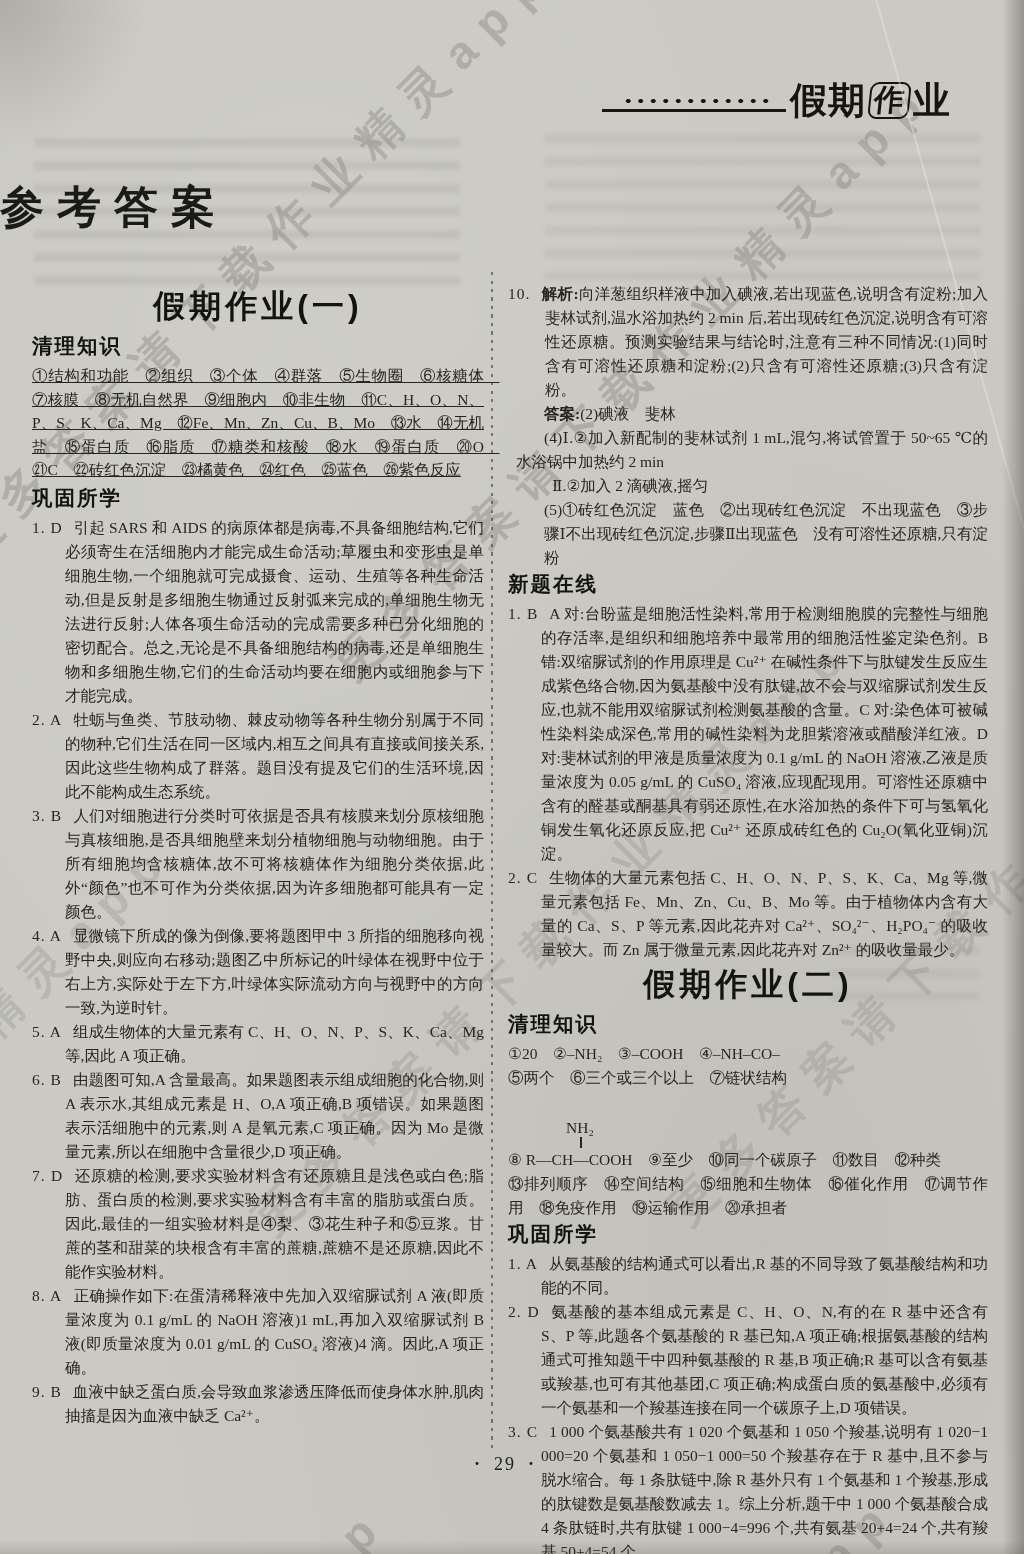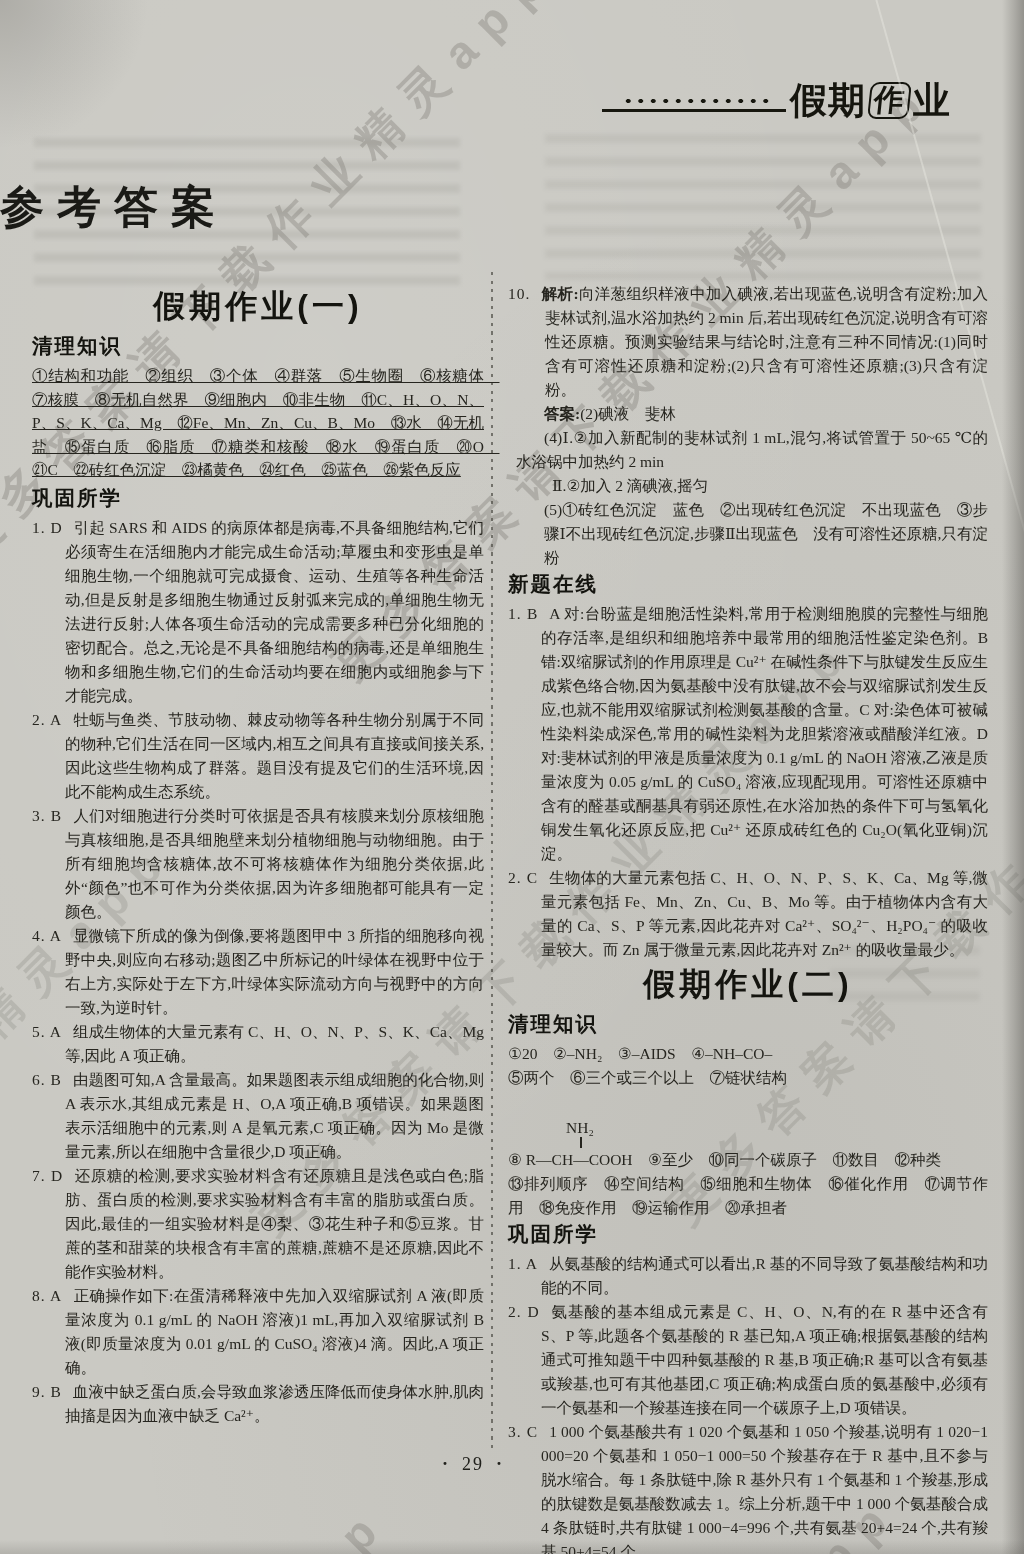--- a/index.html
+++ b/index.html
@@ -43,21 +43,21 @@
   .marker{font-family:"Liberation Serif","DejaVu Serif",serif;margin-right:11px;letter-spacing:1px;}
   .inline-label{font-family:Liberation Serif, serif;font-weight:bold;}
   .ans-line{text-align:justify;}
   .pad36{padding-left:36px;}
   .indent-first{padding-left:8px;text-indent:28px;}
   .indent-more{padding-left:44px;}
   .formula-nh2{margin-left:58px;line-height:19px;margin-top:28px;}
   .formula-bond{margin-left:72px;height:11px;border-left:2px solid #26251f;width:0;}
   .kline{text-align:justify;}
   
-  .page-num{position:absolute;left:398px;top:1454px;width:150px;text-align:center;
+  .page-num{position:absolute;left:398px;top:1454px;width:150px;text-align:right;
     font-size:18px;color:#20201b;letter-spacing:2px;}
   .page-num .dot{font-weight:bold;margin:0 12px;}
   
   .wm{position:absolute;font-family:"Liberation Sans","DejaVu Sans",sans-serif;font-weight:bold;
     font-size:46px;letter-spacing:17px;color:rgba(116,113,105,.32);white-space:nowrap;
     transform-origin:0 0;transform:rotate(-45deg);pointer-events:none;}
   .wm.light{color:rgba(116,113,105,.22);}
   
   .bleed{position:absolute;filter:blur(2px);pointer-events:none;
     background:repeating-linear-gradient(180deg,rgba(122,120,113,.34) 0 9px,rgba(0,0,0,0) 9px 23px);}
@@ -134,21 +134,21 @@
     <div class="ans-line indent-first">(4)Ⅰ.②加入新配制的斐林试剂 1 mL,混匀,将试管置于 50~65 ℃的水浴锅中加热约 2 min</div>
     <div class="ans-line indent-more">Ⅱ.②加入 2 滴碘液,摇匀</div>
     <div class="ans-line pad36">(5)①砖红色沉淀　蓝色　②出现砖红色沉淀　不出现蓝色　③步骤Ⅰ不出现砖红色沉淀,步骤Ⅱ出现蓝色　没有可溶性还原糖,只有淀粉</div>
 
     <h3 class="sub">新题在线</h3>
     <div class="hang"><span class="marker">1. B</span><span>A 对:台盼蓝是细胞活性染料,常用于检测细胞膜的完整性与细胞的存活率,是组织和细胞培养中最常用的细胞活性鉴定染色剂。B 错:双缩脲试剂的作用原理是 Cu²⁺ 在碱性条件下与肽键发生反应生成紫色络合物,因为氨基酸中没有肽键,故不会与双缩脲试剂发生反应,也就不能用双缩脲试剂检测氨基酸的含量。C 对:染色体可被碱性染料染成深色,常用的碱性染料为龙胆紫溶液或醋酸洋红液。D 对:斐林试剂的甲液是质量浓度为 0.1 g/mL 的 NaOH 溶液,乙液是质量浓度为 0.05 g/mL 的 CuSO₄ 溶液,应现配现用。可溶性还原糖中含有的醛基或酮基具有弱还原性,在水浴加热的条件下可与氢氧化铜发生氧化还原反应,把 Cu²⁺ 还原成砖红色的 Cu₂O(氧化亚铜)沉淀。</span></div>
     <div class="hang"><span class="marker">2. C</span><span>生物体的大量元素包括 C、H、O、N、P、S、K、Ca、Mg 等,微量元素包括 Fe、Mn、Zn、Cu、B、Mo 等。由于植物体内含有大量的 Ca、S、P 等元素,因此花卉对 Ca²⁺、SO₄²⁻、H₂PO₄⁻ 的吸收量较大。而 Zn 属于微量元素,因此花卉对 Zn²⁺ 的吸收量最少。</span></div>
 
     <h2 class="sec">假期作业(二)</h2>
     <h3 class="sub">清理知识</h3>
-    <div class="kline">①20　②–NH₂　③–AIDS　④–NH–CO–</div>
+    <div class="kline">①20　②–NH₂　③–COOH　④–NH–CO–</div>
     <div class="kline">⑤两个　⑥三个或三个以上　⑦链状结构</div>
     <div class="formula-nh2">NH₂</div>
     <div class="formula-bond"></div>
     <div class="kline">⑧ R—CH—COOH　⑨至少　⑩同一个碳原子　⑪数目　⑫种类</div>
     <div class="kline">⑬排列顺序　⑭空间结构　⑮细胞和生物体　⑯催化作用　⑰调节作用　⑱免疫作用　⑲运输作用　⑳承担者</div>
 
     <h3 class="sub">巩固所学</h3>
     <div class="hang"><span class="marker">1. A</span><span>从氨基酸的结构通式可以看出,R 基的不同导致了氨基酸结构和功能的不同。</span></div>
     <div class="hang"><span class="marker">2. D</span><span>氨基酸的基本组成元素是 C、H、O、N,有的在 R 基中还含有 S、P 等,此题各个氨基酸的 R 基已知,A 项正确;根据氨基酸的结构通式可推知题干中四种氨基酸的 R 基,B 项正确;R 基可以含有氨基或羧基,也可有其他基团,C 项正确;构成蛋白质的氨基酸中,必须有一个氨基和一个羧基连接在同一个碳原子上,D 项错误。</span></div>
     <div class="hang"><span class="marker">3. C</span><span>1 000 个氨基酸共有 1 020 个氨基和 1 050 个羧基,说明有 1 020−1 000=20 个氨基和 1 050−1 000=50 个羧基存在于 R 基中,且不参与脱水缩合。每 1 条肽链中,除 R 基外只有 1 个氨基和 1 个羧基,形成的肽键数是氨基酸数减去 1。综上分析,题干中 1 000 个氨基酸合成 4 条肽链时,共有肽键 1 000−4=996 个,共有氨基 20+4=24 个,共有羧基 50+4=54 个。</span></div>

